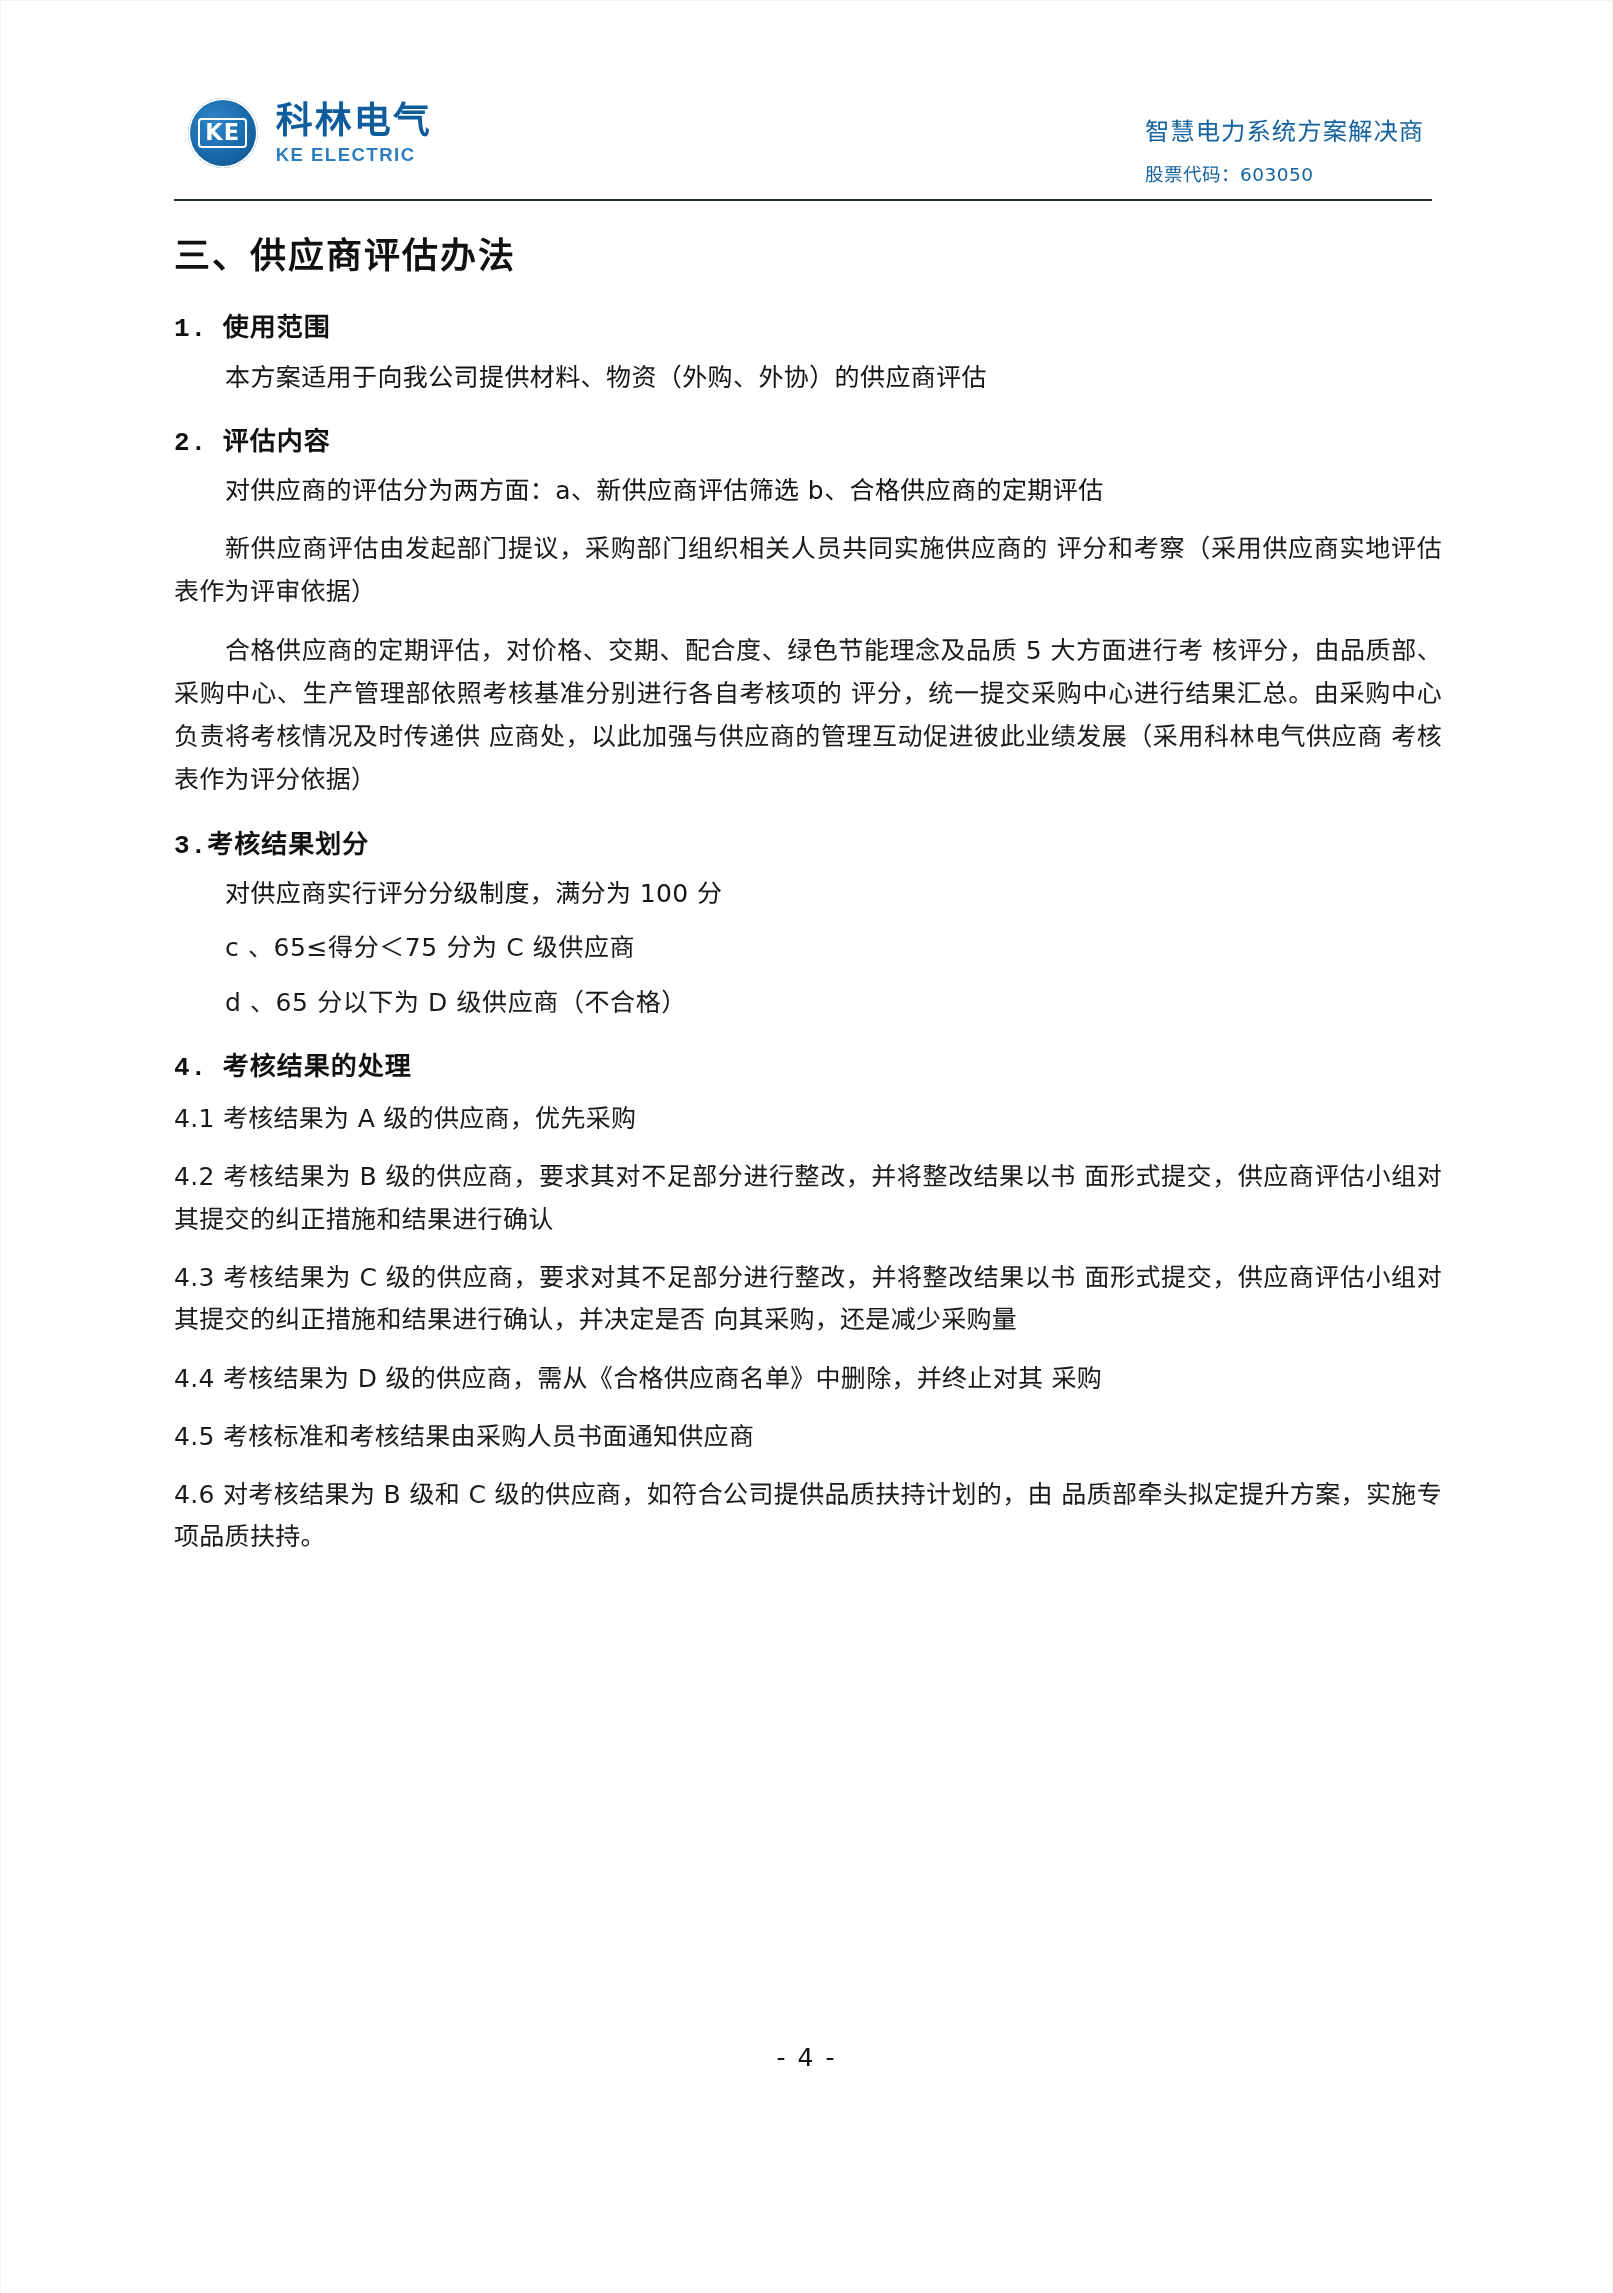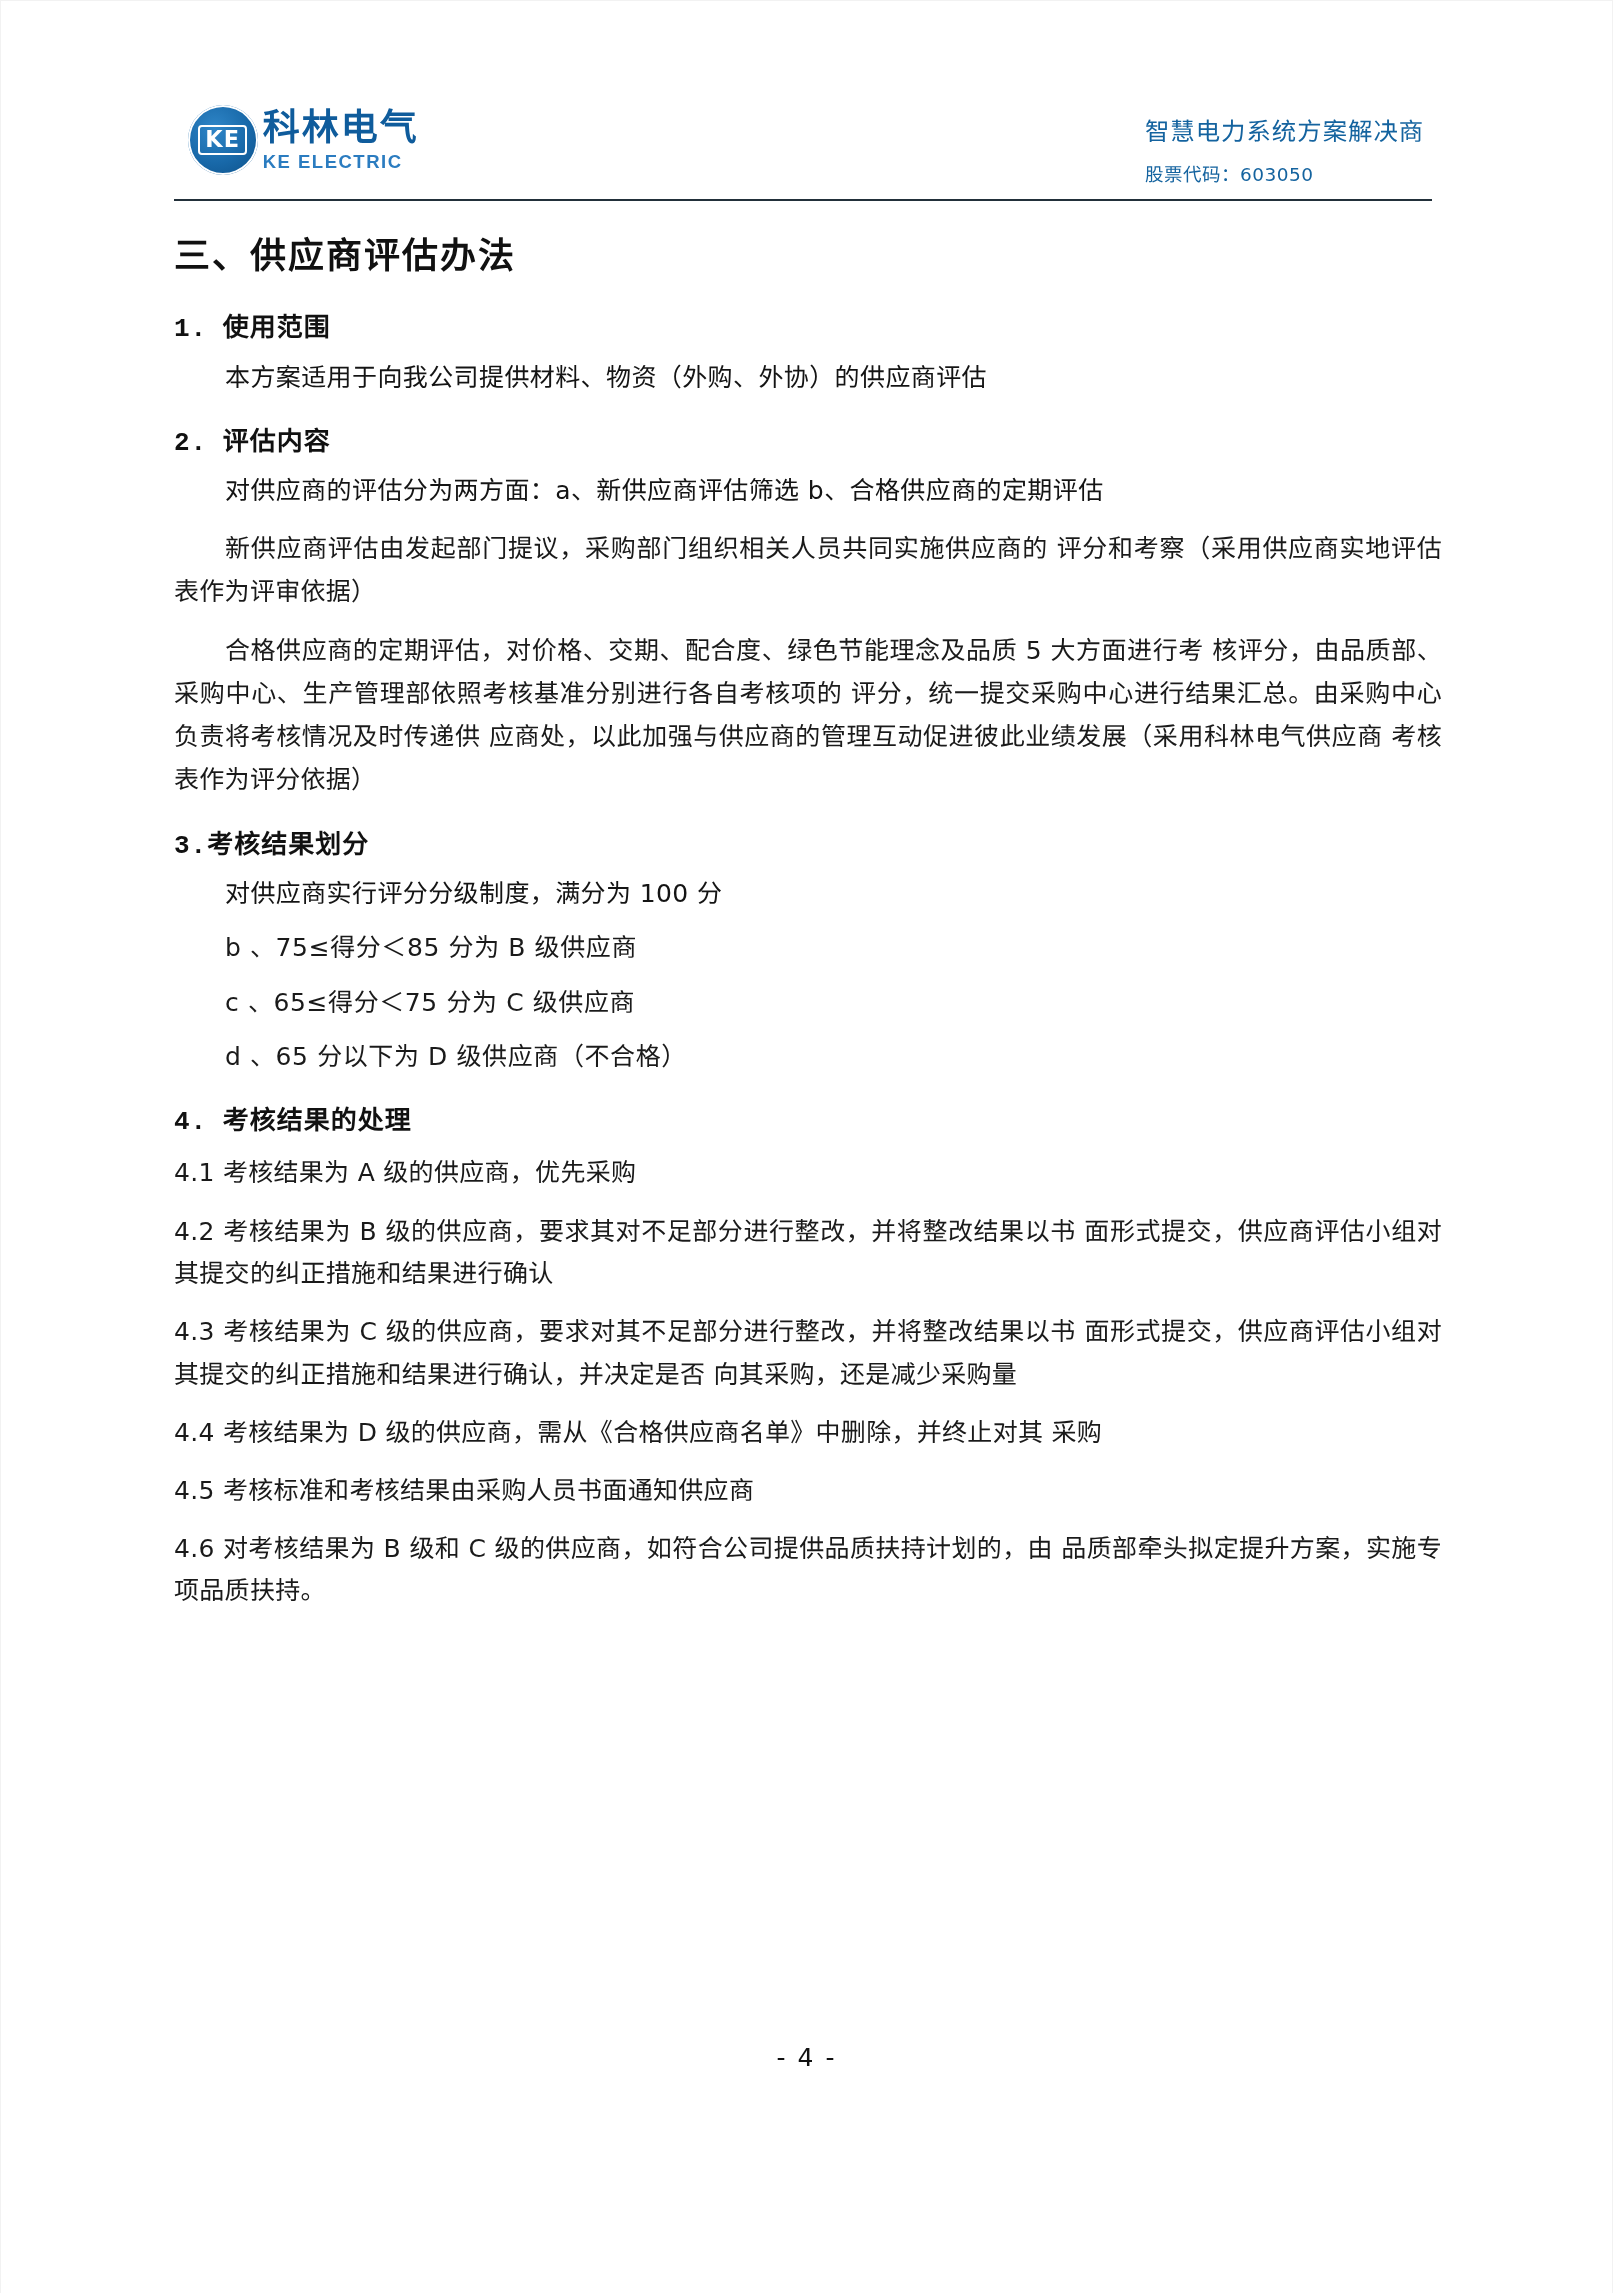--- a/index.html
+++ b/index.html
@@ -32,24 +32,24 @@
   .header {
     position: absolute;
     left: 174px;
     top: 98px;
     width: 1258px;
     height: 107px;
   }
   .logo-wrap {
     position: absolute;
     left: 13.7px;
-    top: 7px;
+    top: 0;
     display: flex;
     align-items: center;
-    gap: 5px;
+    gap: 18px;
   }
   .logo-mark {
     width: 70px;
     height: 70px;
     border-radius: 50%;
     background: radial-gradient(circle at 38% 34%, #2f86c8 0%, #1868a8 55%, #0d4f86 100%);
     display: flex;
     align-items: center;
     justify-content: center;
     box-shadow: 0 0 0 2px #ffffff inset;
@@ -215,21 +215,20 @@
         <span class="num">2.</span><span>评估内容</span>
       </div>
       <p class="para indent">对供应商的评估分为两方面：a、新供应商评估筛选 b、合格供应商的定期评估</p>
       <p class="block first-indent">新供应商评估由发起部门提议，采购部门组织相关人员共同实施供应商的 评分和考察（采用供应商实地评估表作为评审依据）</p>
       <p class="block first-indent">合格供应商的定期评估，对价格、交期、配合度、绿色节能理念及品质 5 大方面进行考 核评分，由品质部、采购中心、生产管理部依照考核基准分别进行各自考核项的 评分，统一提交采购中心进行结果汇总。由采购中心负责将考核情况及时传递供 应商处，以此加强与供应商的管理互动促进彼此业绩发展（采用科林电气供应商 考核表作为评分依据）</p>
 
       <div class="sec-head">
         <span>3.</span><span>考核结果划分</span>
       </div>
       <p class="para indent tight">对供应商实行评分分级制度，满分为 100 分</p>
-      <div class="list-line">b 、75≤得分＜85 分为 B 级供应商</div>
       <div class="list-line">c 、65≤得分＜75 分为 C 级供应商</div>
       <div class="list-line">d 、65 分以下为 D 级供应商（不合格）</div>
 
       <div class="sec-head">
         <span class="num">4.</span><span>考核结果的处理</span>
       </div>
       <p class="numbered">4.1 考核结果为 A 级的供应商，优先采购</p>
       <p class="numbered">4.2 考核结果为 B 级的供应商，要求其对不足部分进行整改，并将整改结果以书 面形式提交，供应商评估小组对其提交的纠正措施和结果进行确认</p>
       <p class="numbered">4.3 考核结果为 C 级的供应商，要求对其不足部分进行整改，并将整改结果以书 面形式提交，供应商评估小组对其提交的纠正措施和结果进行确认，并决定是否 向其采购，还是减少采购量</p>
       <p class="numbered">4.4 考核结果为 D 级的供应商，需从《合格供应商名单》中删除，并终止对其 采购</p>

